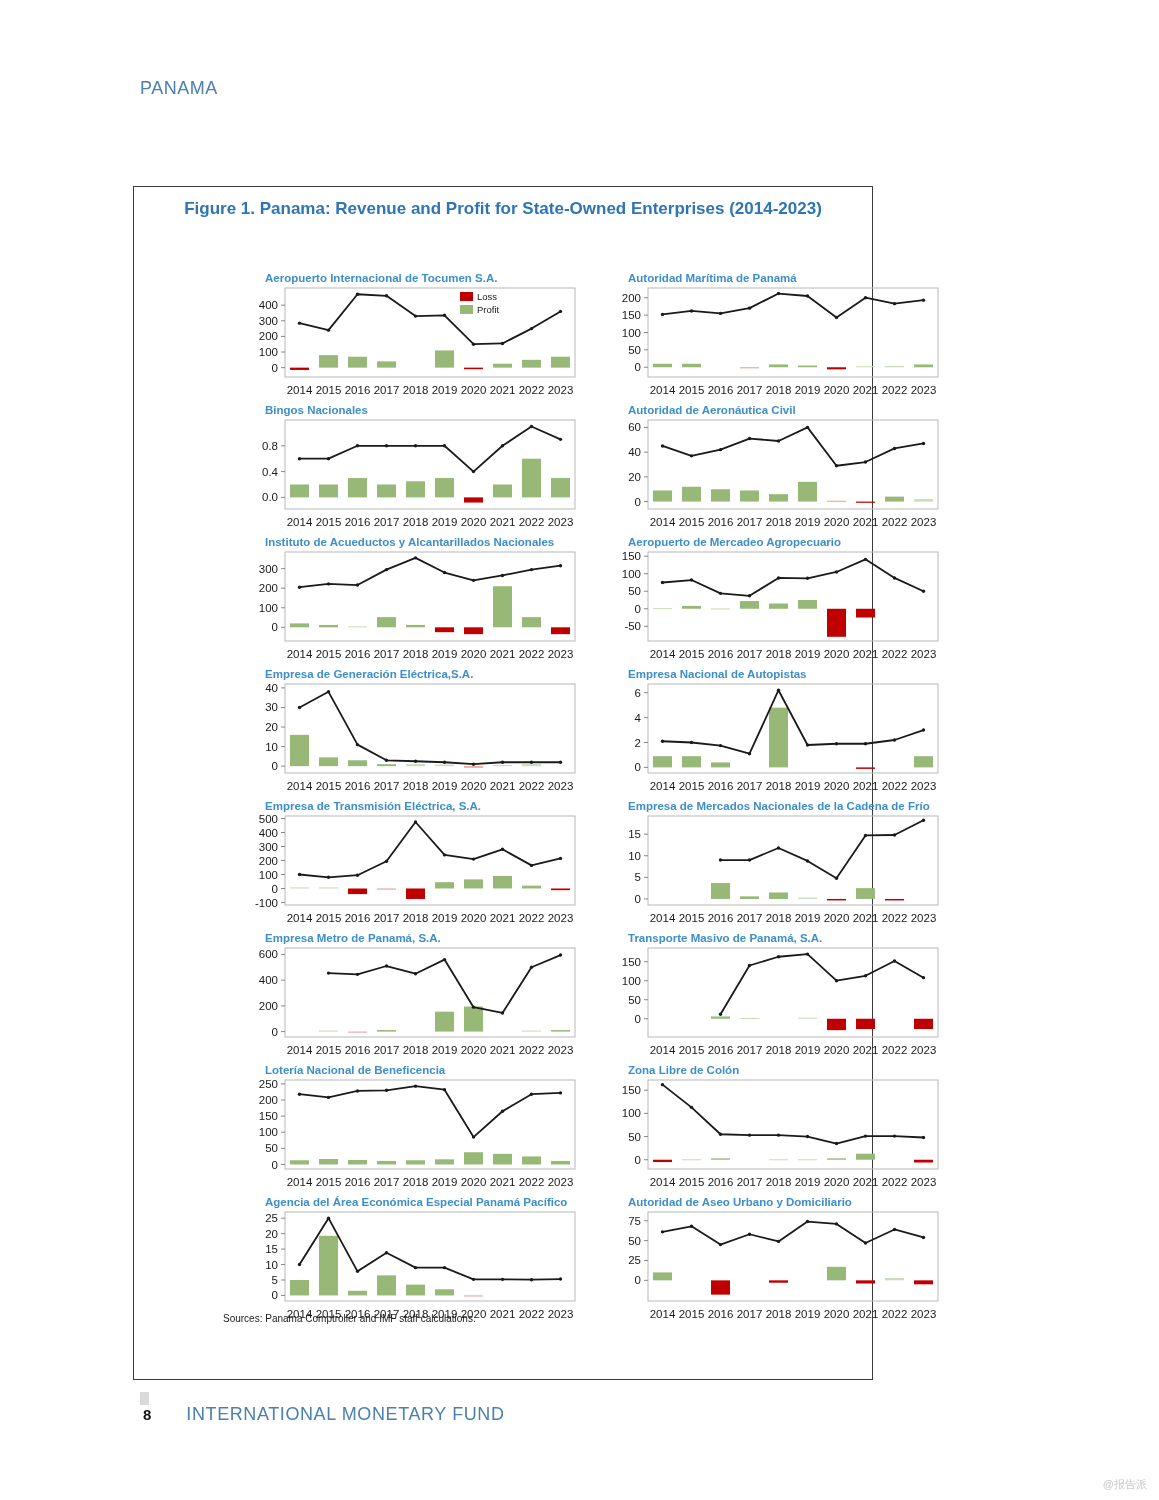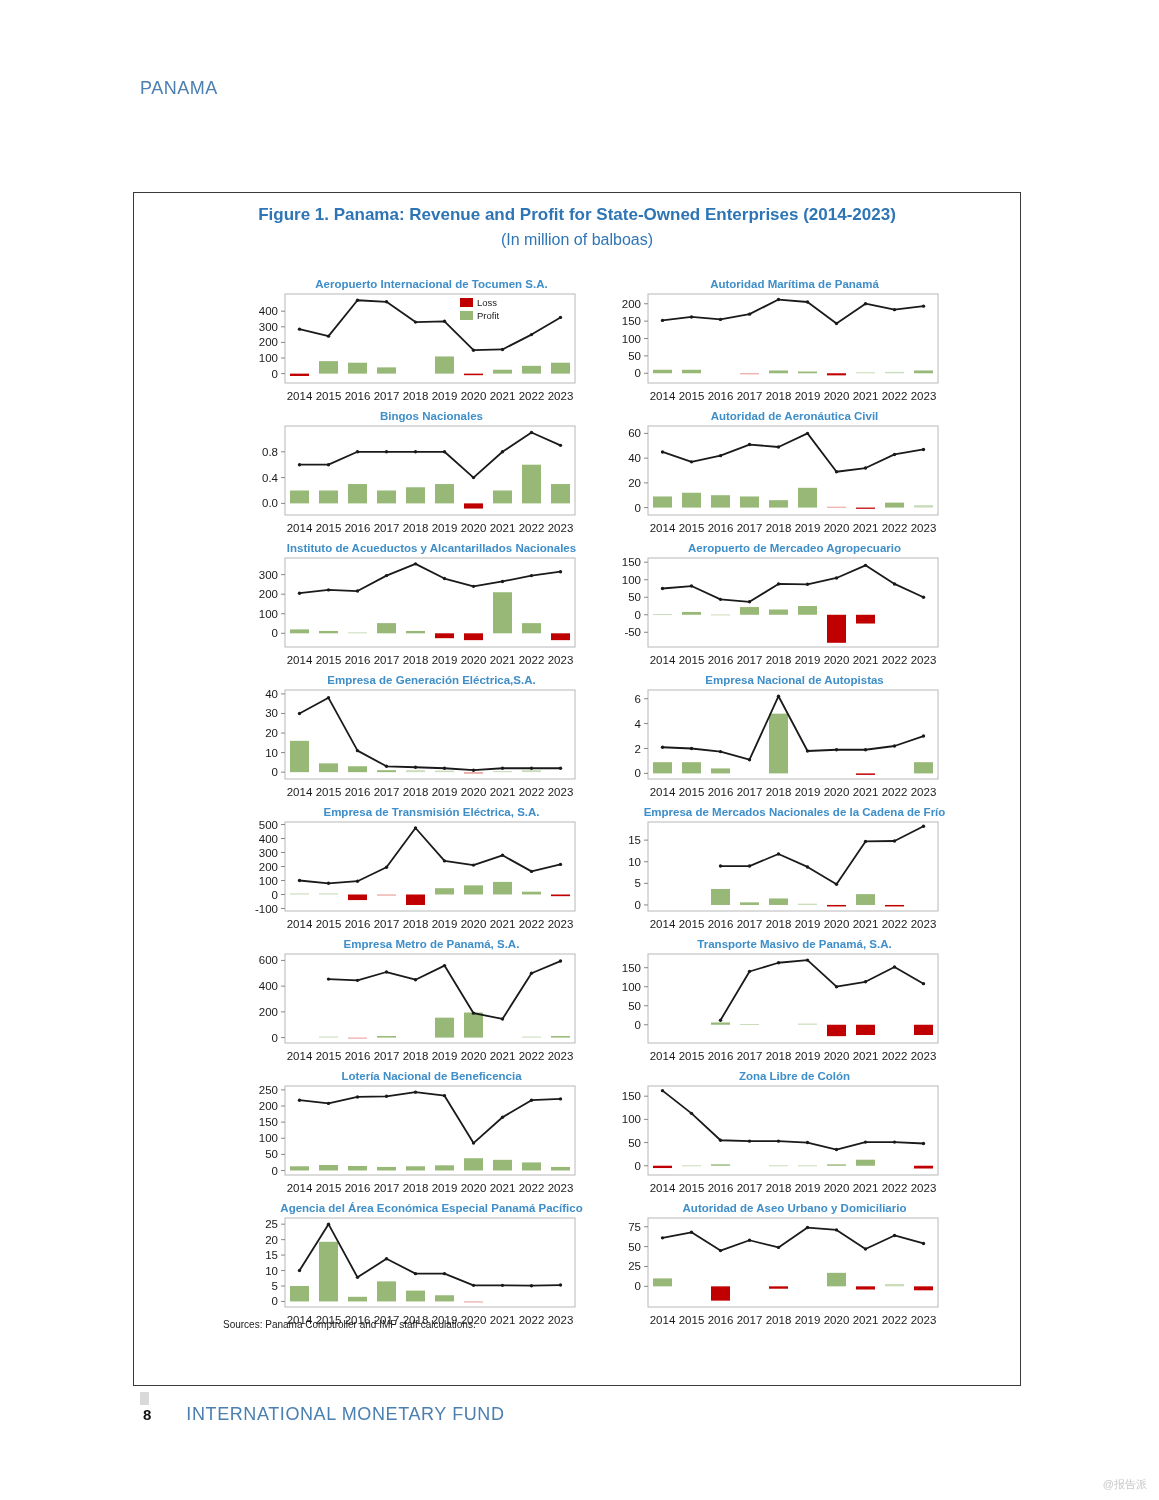--- a/index.html
+++ b/index.html
@@ -5,37 +5,37 @@
   html,body{margin:0;padding:0;}
   body{
     width:1159px;height:1500px;position:relative;background:#ffffff;
     font-family:"Liberation Sans", sans-serif;overflow:hidden;
   }
   .page-header{
     position:absolute;left:140px;top:78px;font-size:18px;color:#4a7fb0;
     letter-spacing:.5px;
   }
   .figure-box{
-    position:absolute;left:133px;top:192px;width:888px;height:1194px;
+    position:absolute;left:133px;top:186px;width:740px;height:1194px;
     border:1.5px solid #3a3a3a;background:#ffffff;box-sizing:border-box;
   }
   .fig-title{
     margin-top:12px;text-align:center;font-size:17px;font-weight:bold;color:#2e75b6;
   }
   .fig-subtitle{
     margin-top:6px;text-align:center;font-size:16px;color:#2e75b6;
   }
   .charts-grid{
     position:absolute;left:101px;top:84px;
     display:grid;grid-template-columns:363px 363px;grid-auto-rows:132px;
   }
   .chart-cell{position:relative;}
   .chart-title{
     display:block;padding-left:30px;font-size:11.5px;font-weight:bold;color:#3e8ec9;
-    line-height:14px;white-space:nowrap;text-align:center;
+    line-height:14px;white-space:nowrap;
   }
   .chart-svg{display:block;}
   .fig-source{
     position:absolute;left:89px;top:1126px;font-size:10px;color:#1a1a1a;
   }
   .page-footer{
     position:absolute;left:140px;top:1404px;display:flex;align-items:center;
   }
   .page-number{
     font-size:15px;font-weight:bold;color:#111;position:relative;padding:0 3px;
@@ -50,21 +50,20 @@
     position:absolute;right:12px;bottom:8px;font-size:11px;color:#c9c9c9;
   }
 </style>
 </head>
 <body>
 
 <div class="page-header">PANAMA</div>
 
 <div class="figure-box">
   <div class="fig-title">Figure 1. Panama: Revenue and Profit for State-Owned Enterprises (2014-2023)</div>
-  <div class="fig-subtitle">(In million of balboas)</div>
 
   <div class="charts-grid">
     <div class="chart-cell">
       <span class="chart-title">Aeropuerto Internacional de Tocumen S.A.</span>
       <svg class="chart-svg" width="345" height="118">
           <rect x="50" y="3" width="290" height="89" fill="none" stroke="#b8b8b8" stroke-width="1"></rect>
           <line x1="46" y1="82.63157894736842" x2="50" y2="82.63157894736842" stroke="#888" stroke-width="1"></line>
           <text x="43" y="82.63157894736842" text-anchor="end" dy=".35em" font-size="11.5" fill="#1a1a1a">0</text>
           <line x1="46" y1="67.01754385964912" x2="50" y2="67.01754385964912" stroke="#888" stroke-width="1"></line>
           <text x="43" y="67.01754385964912" text-anchor="end" dy=".35em" font-size="11.5" fill="#1a1a1a">100</text>

